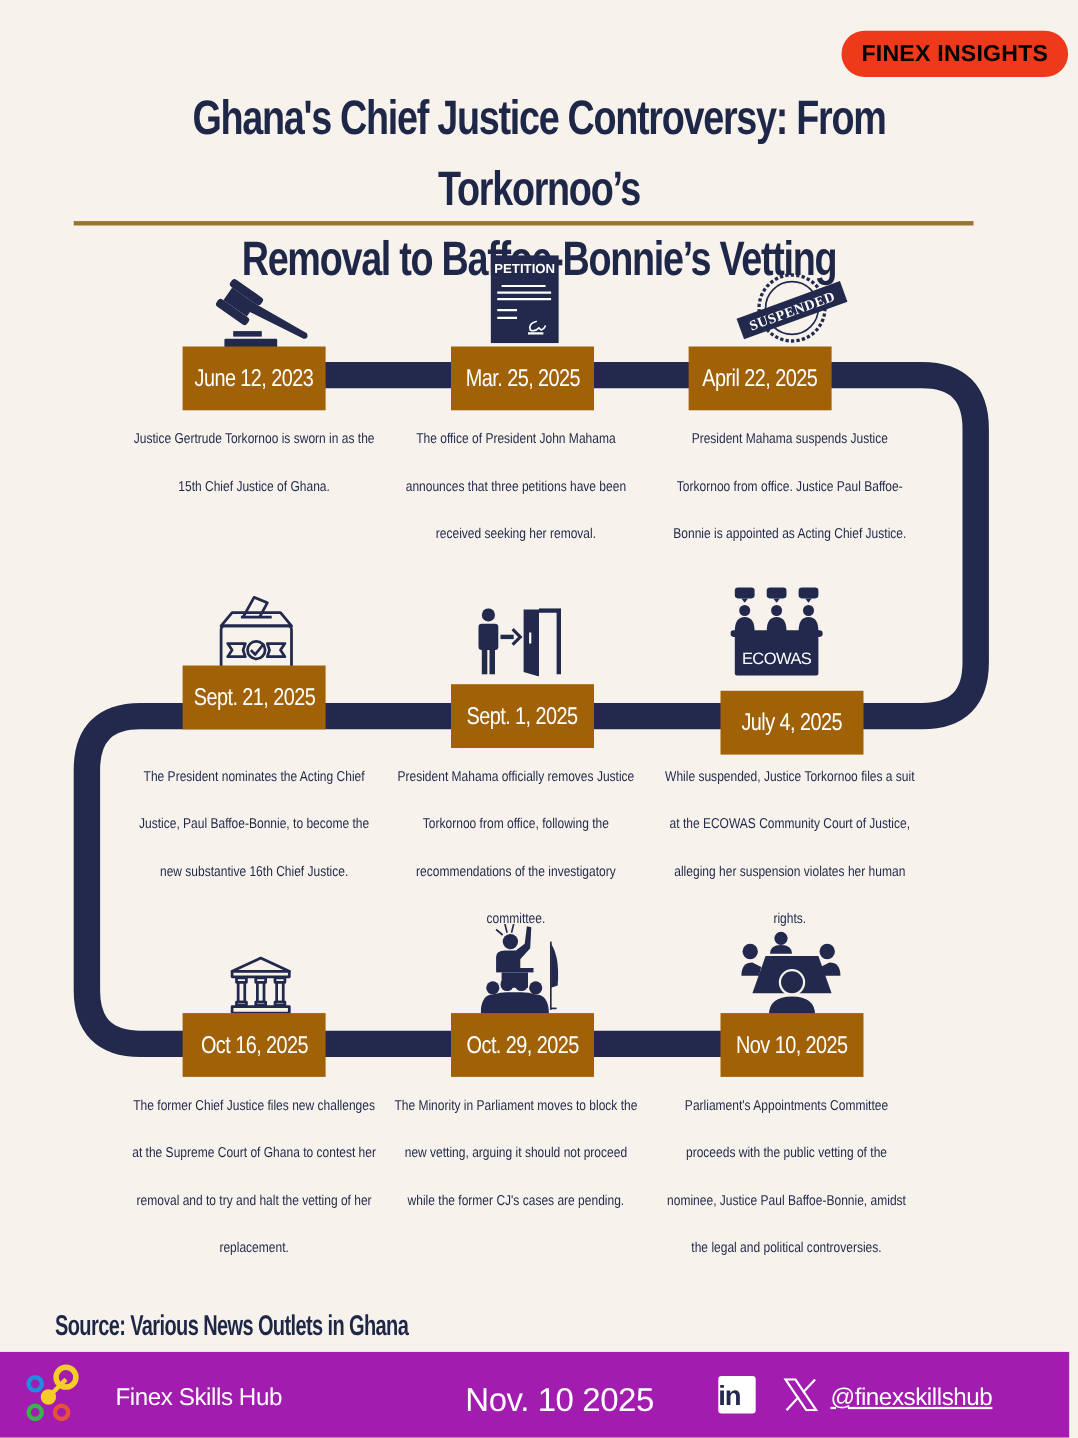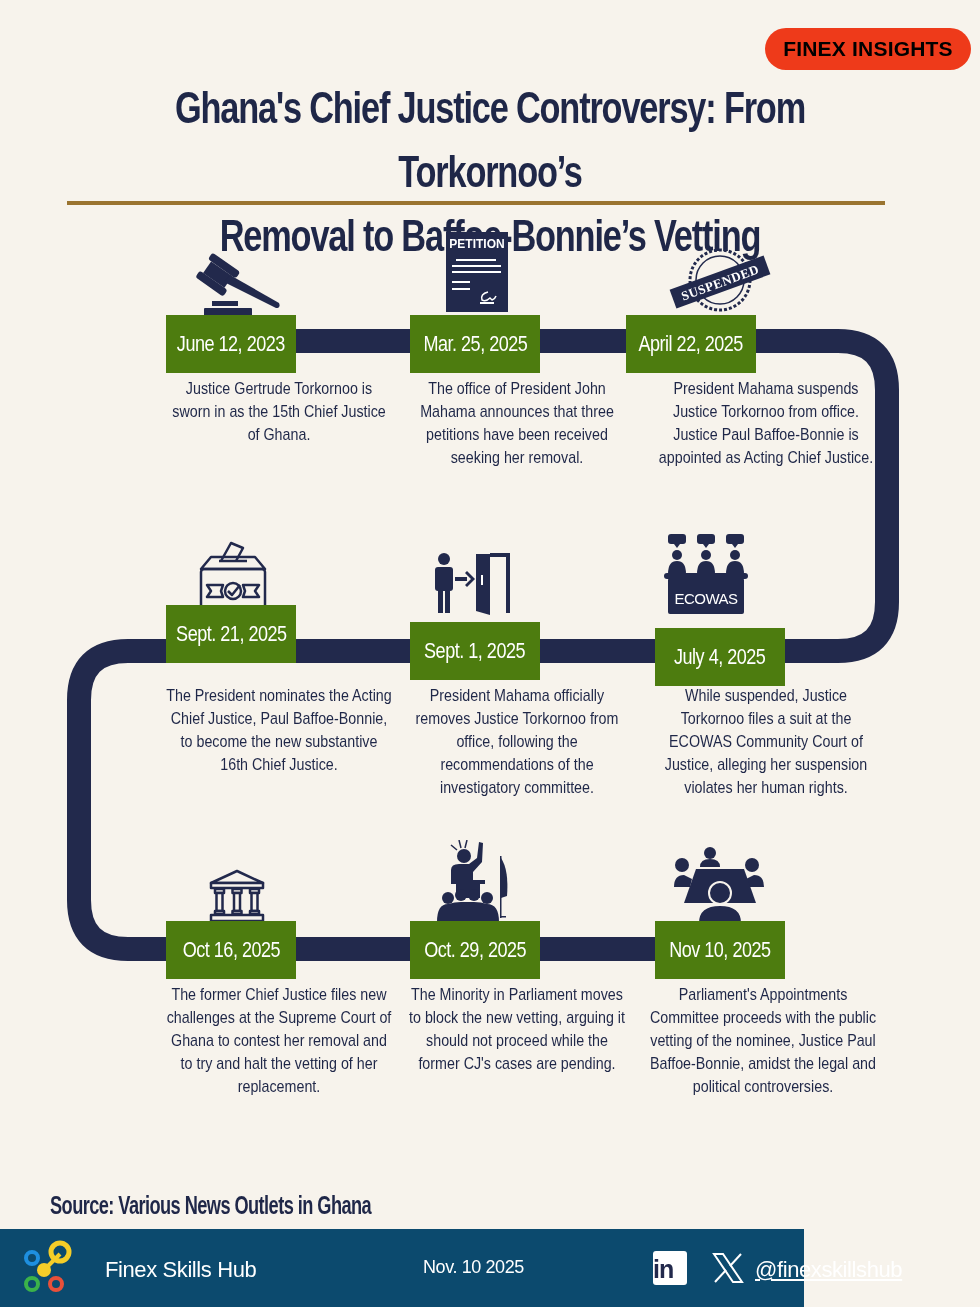--- a/index.html
+++ b/index.html
@@ -25,42 +25,42 @@
     transform: scaleX(0.78); transform-origin: center top;
   }
   .title-rule {
     position: absolute; left: 67px; top: 201px; width: 818px; height: 4px;
     background: #9A7430;
   }
   svg.track { position: absolute; left: 0; top: 0; }
   .icon { position: absolute; }
   .date-box {
     position: absolute; width: 130px; height: 58px;
-    background: #4d7c0f; color: #fff;
+    background: #a16207; color: #fff;
     display: flex; align-items: center; justify-content: center;
     font-family: "Liberation Sans Narrow", "Liberation Sans", sans-serif;
     font-size: 22px; letter-spacing: -0.6px;
   }
   .date-box span { display: inline-block; transform: scaleX(0.82); white-space: nowrap; }
   .desc {
     position: absolute; width: 230px; text-align: center;
-    font-size: 17px; line-height: 23px; color: #1F2748; margin-left: 48px;
+    font-size: 13px; line-height: 43px; color: #1F2748;
   }
   .desc span { display: inline-block; transform: scaleX(0.84); transform-origin: center top; width: 270px; margin-left: -20px; }
   .source {
     position: absolute; left: 50px; top: 1190px;
     font-weight: bold; font-size: 26px; color: #1F2748;
     transform: scaleX(0.7); transform-origin: left top; white-space: nowrap; letter-spacing: -0.8px;
   }
   .footer {
-    position: absolute; left: 0; top: 1229px; width: 804px; height: 78px;
-    background: #0c4a6e; color: #fff;
+    position: absolute; left: 0; top: 1229px; width: 972px; height: 78px;
+    background: #a21caf; color: #fff;
   }
   .footer .brand { position: absolute; left: 105px; top: 28px; font-size: 22px; letter-spacing: -0.4px; }
-  .footer .fdate { position: absolute; left: 423px; top: 28px; font-size: 18px; letter-spacing: -0.4px; }
+  .footer .fdate { position: absolute; left: 423px; top: 28px; font-size: 30px; letter-spacing: -0.4px; }
   .footer .handle { position: absolute; left: 755px; top: 28px; font-size: 22px; letter-spacing: -0.4px; text-decoration: underline; }
   .footer .li {
     position: absolute; left: 653px; top: 22px; width: 34px; height: 34px;
     background: #fff; border-radius: 3px; color: #22294C;
     font-weight: bold; font-size: 25px; line-height: 36px; text-align: left; letter-spacing: -1px;
   }
   .footer .x { position: absolute; left: 712px; top: 24px; }
   .footer .logo { position: absolute; left: 22px; top: 11px; }
 </style>
 </head>

